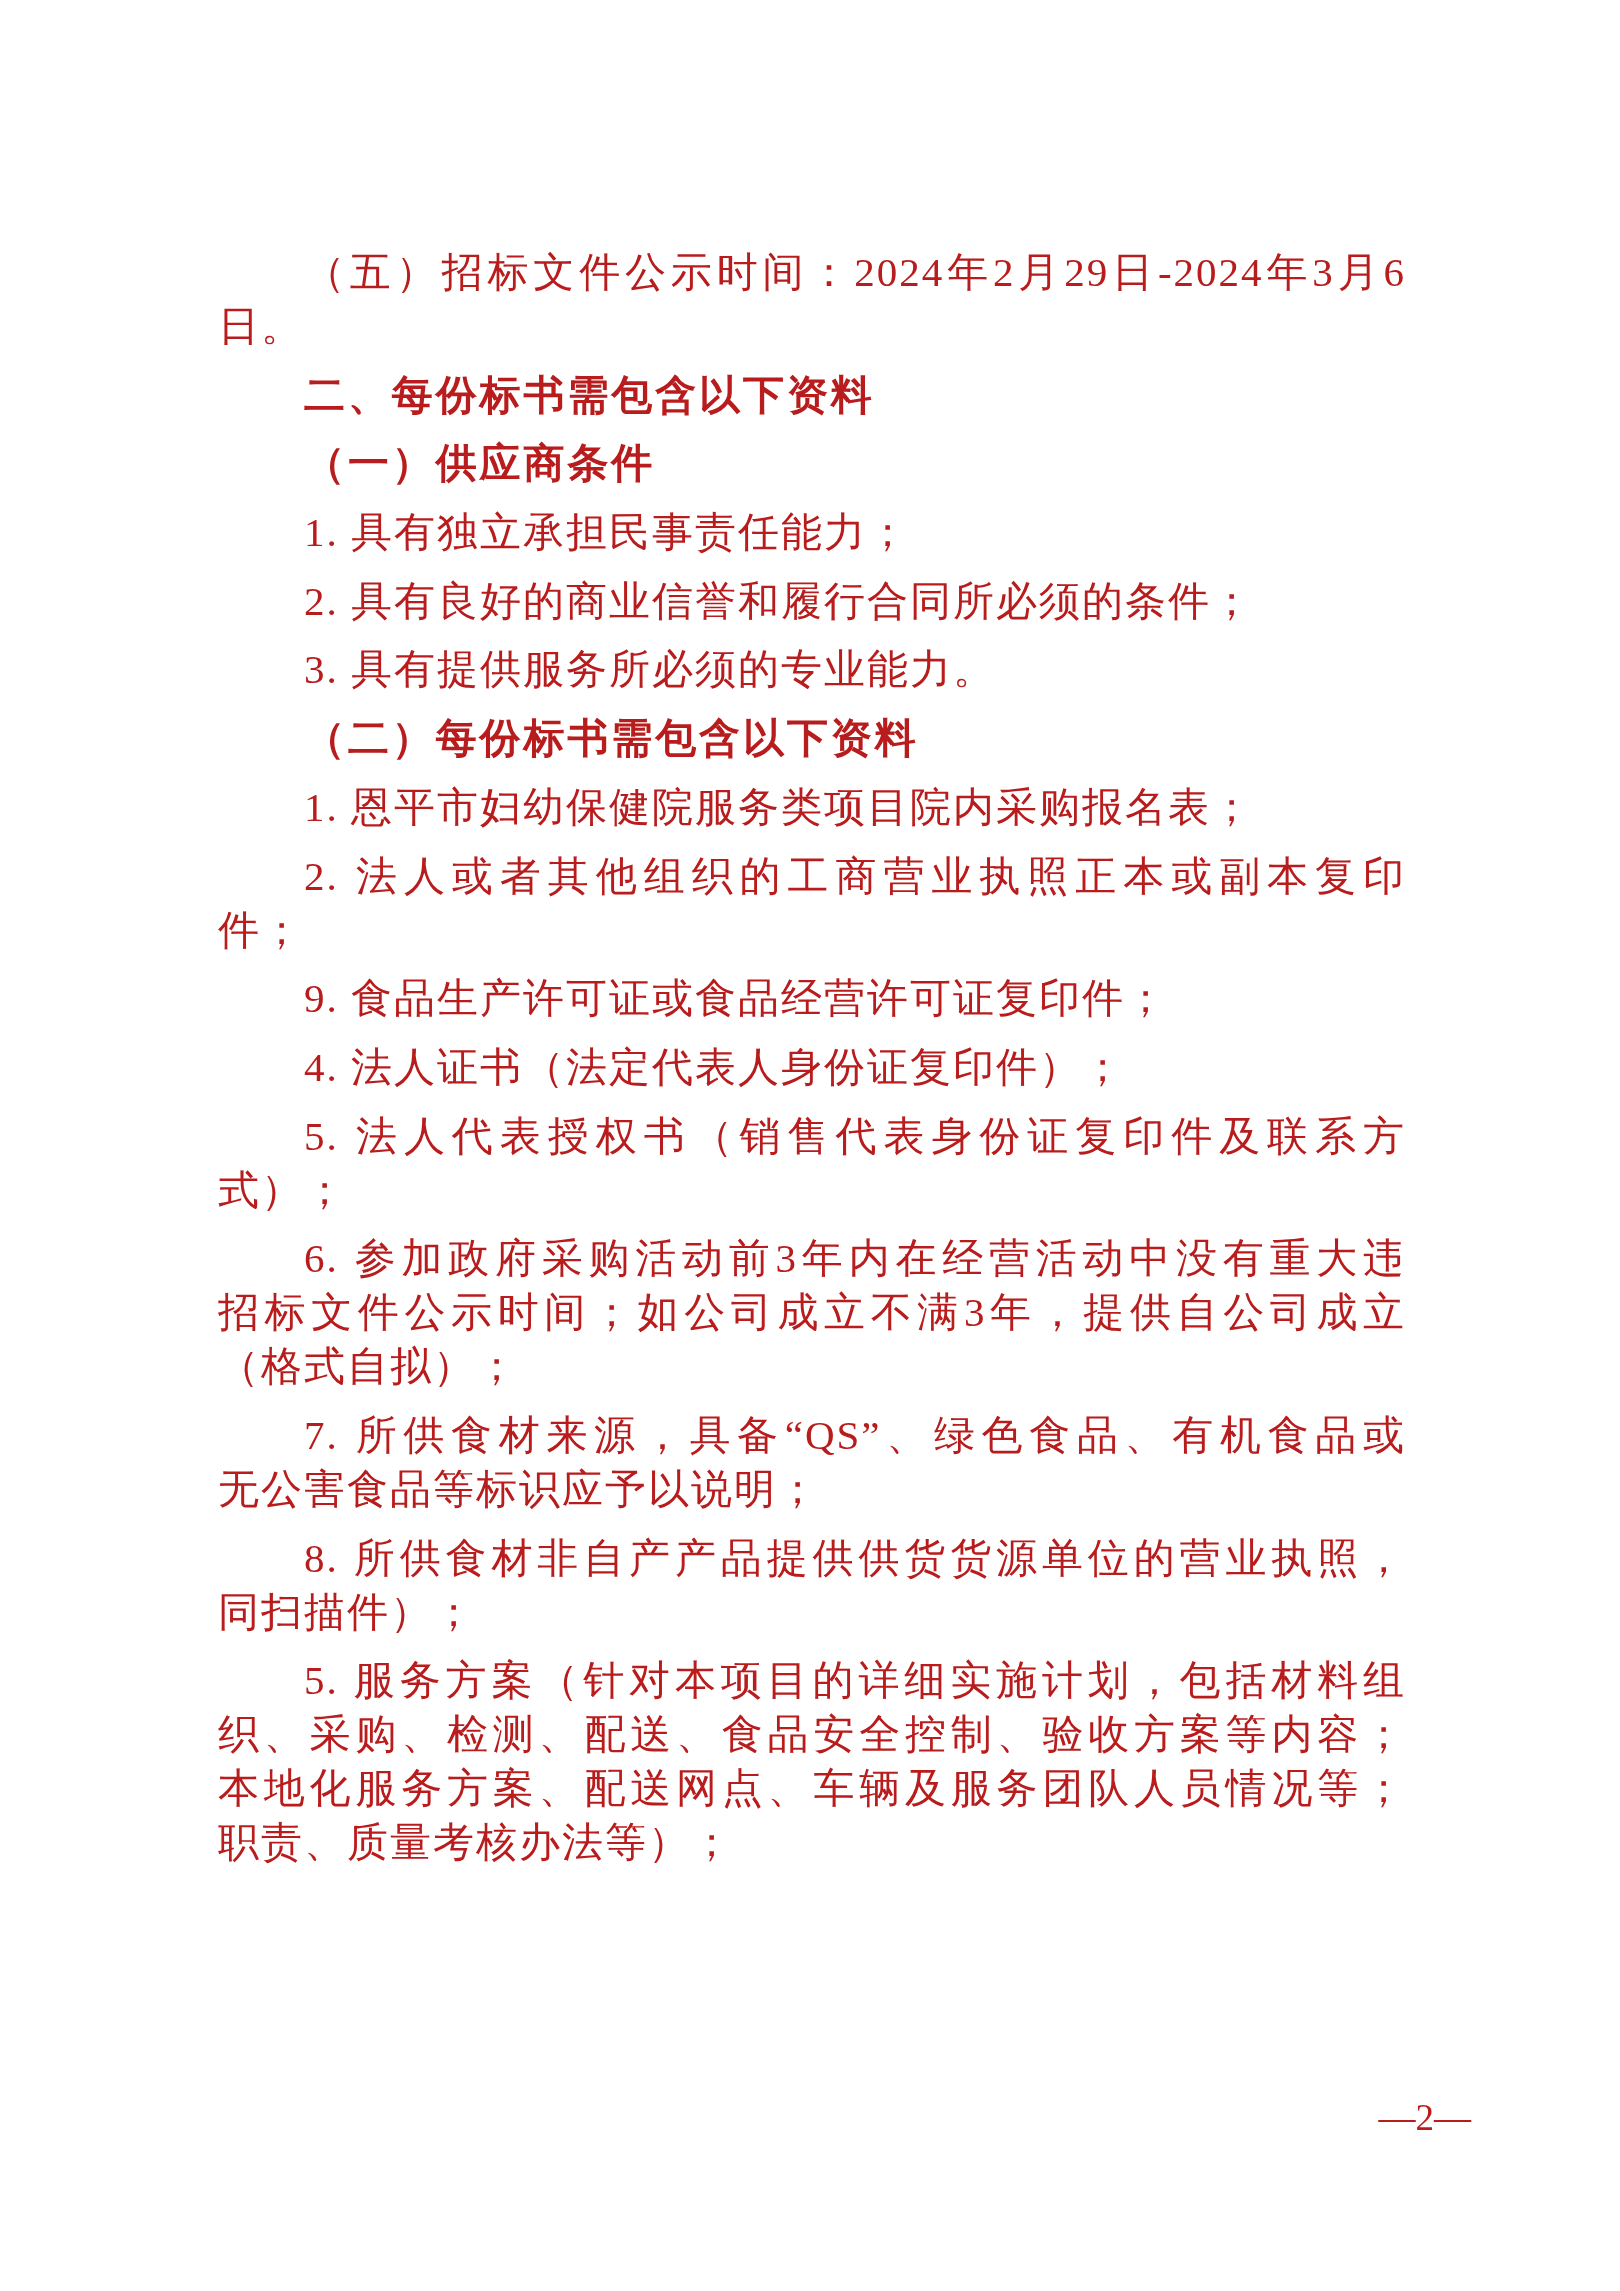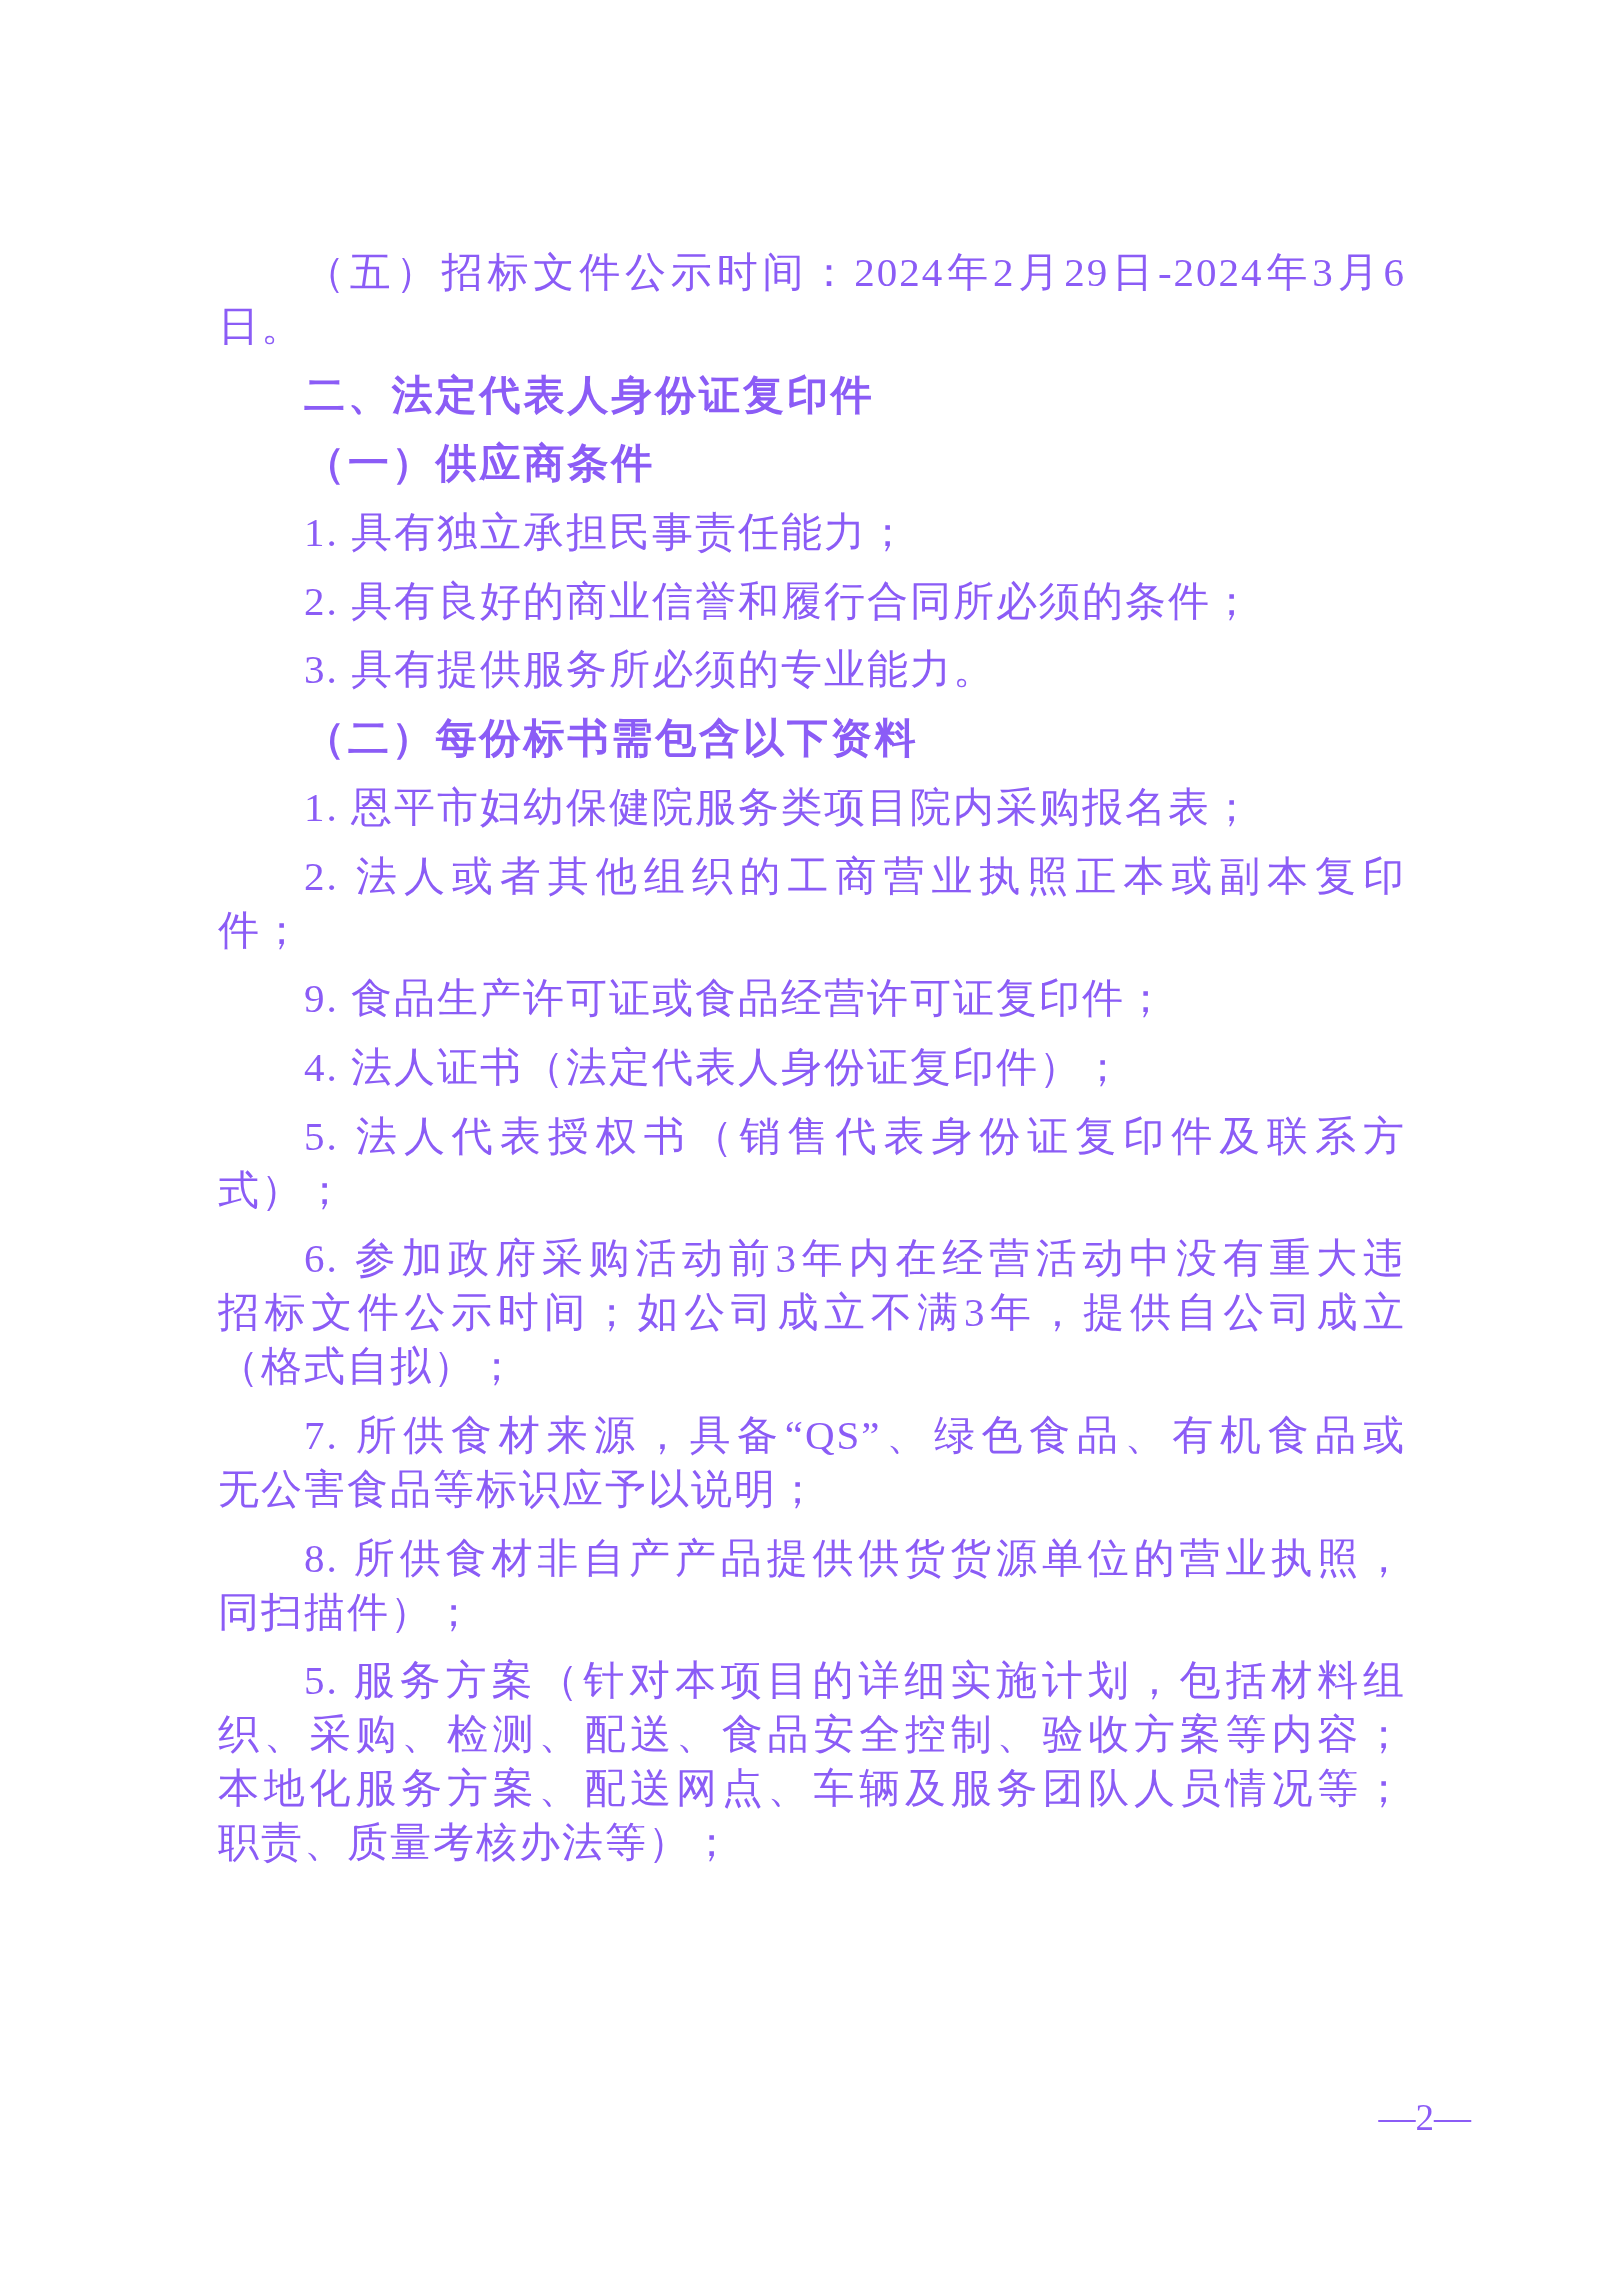--- a/index.html
+++ b/index.html
@@ -5,21 +5,21 @@
   html, body {
     margin: 0;
     padding: 0;
     background: #ffffff;
   }
   .page {
     position: relative;
     width: 1620px;
     height: 2292px;
     background: #ffffff;
-    color: #8b5cf6;
+    color: #b91c1c;
     font-family: "Liberation Serif", serif;
     overflow: hidden;
   }
   .content {
     position: absolute;
     left: 218px;
     top: 245px;
     width: 1188px;
   }
   .para {
@@ -66,21 +66,21 @@
 
 <div class="page">
   <div class="content">
 
     <div class="para">
       <div class="line fill indent">（五）招标文件公示时间：2024年2月29日-2024年3月6</div>
       <div class="line">日。</div>
     </div>
 
     <div class="para h1">
-      <div class="line indent">二、法定代表人身份证复印件</div>
+      <div class="line indent">二、每份标书需包含以下资料</div>
     </div>
 
     <div class="para h2">
       <div class="line indent">（一）供应商条件</div>
     </div>
 
     <div class="para">
       <div class="line indent">1. 具有独立承担民事责任能力；</div>
     </div>
 

